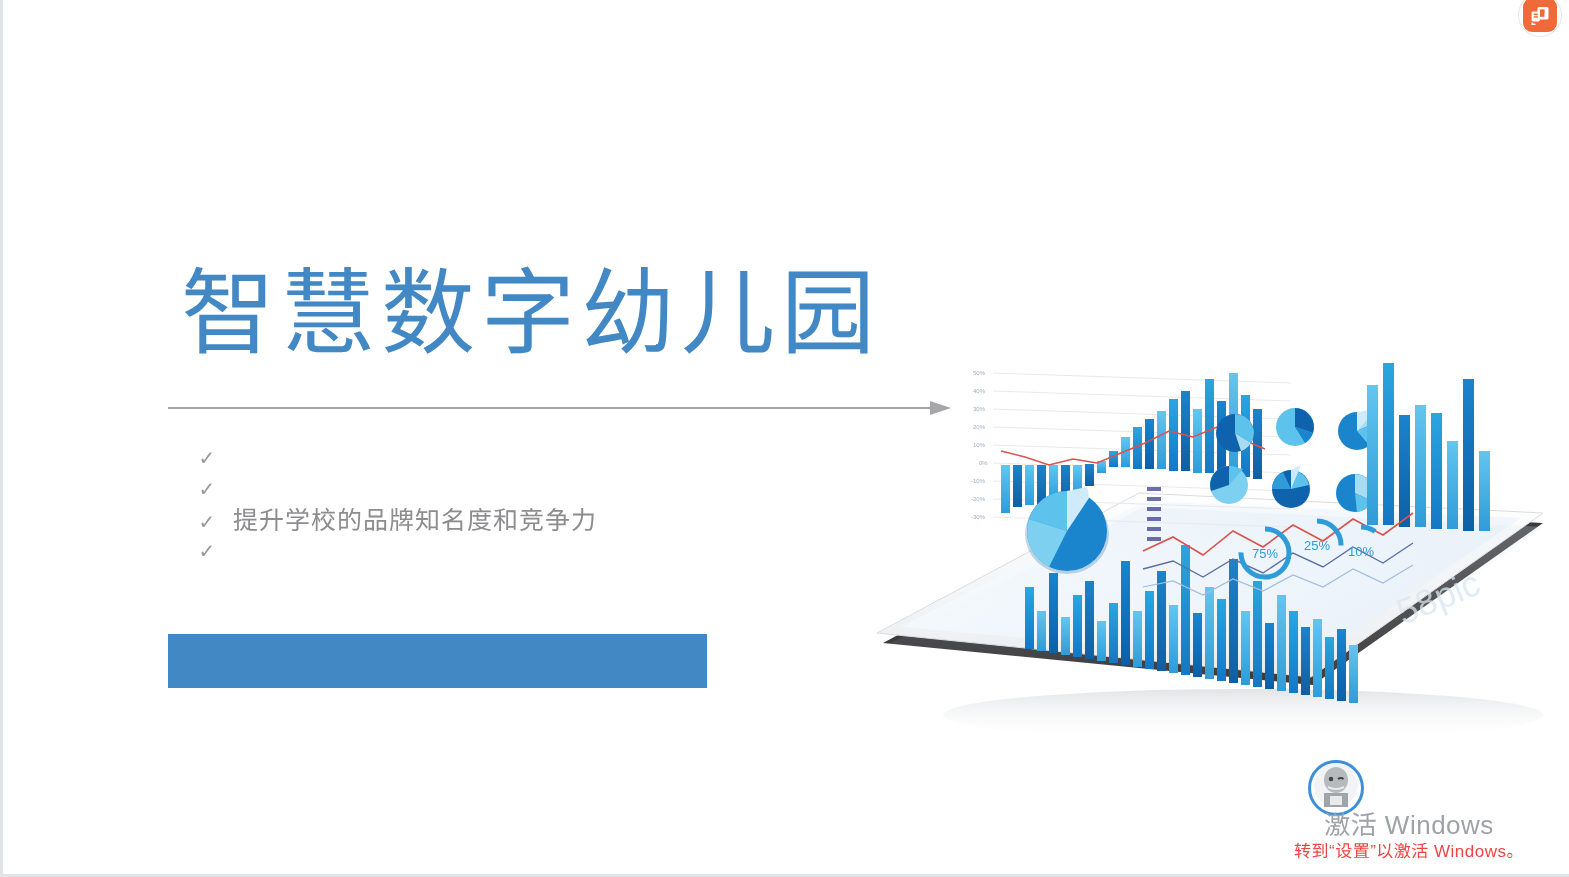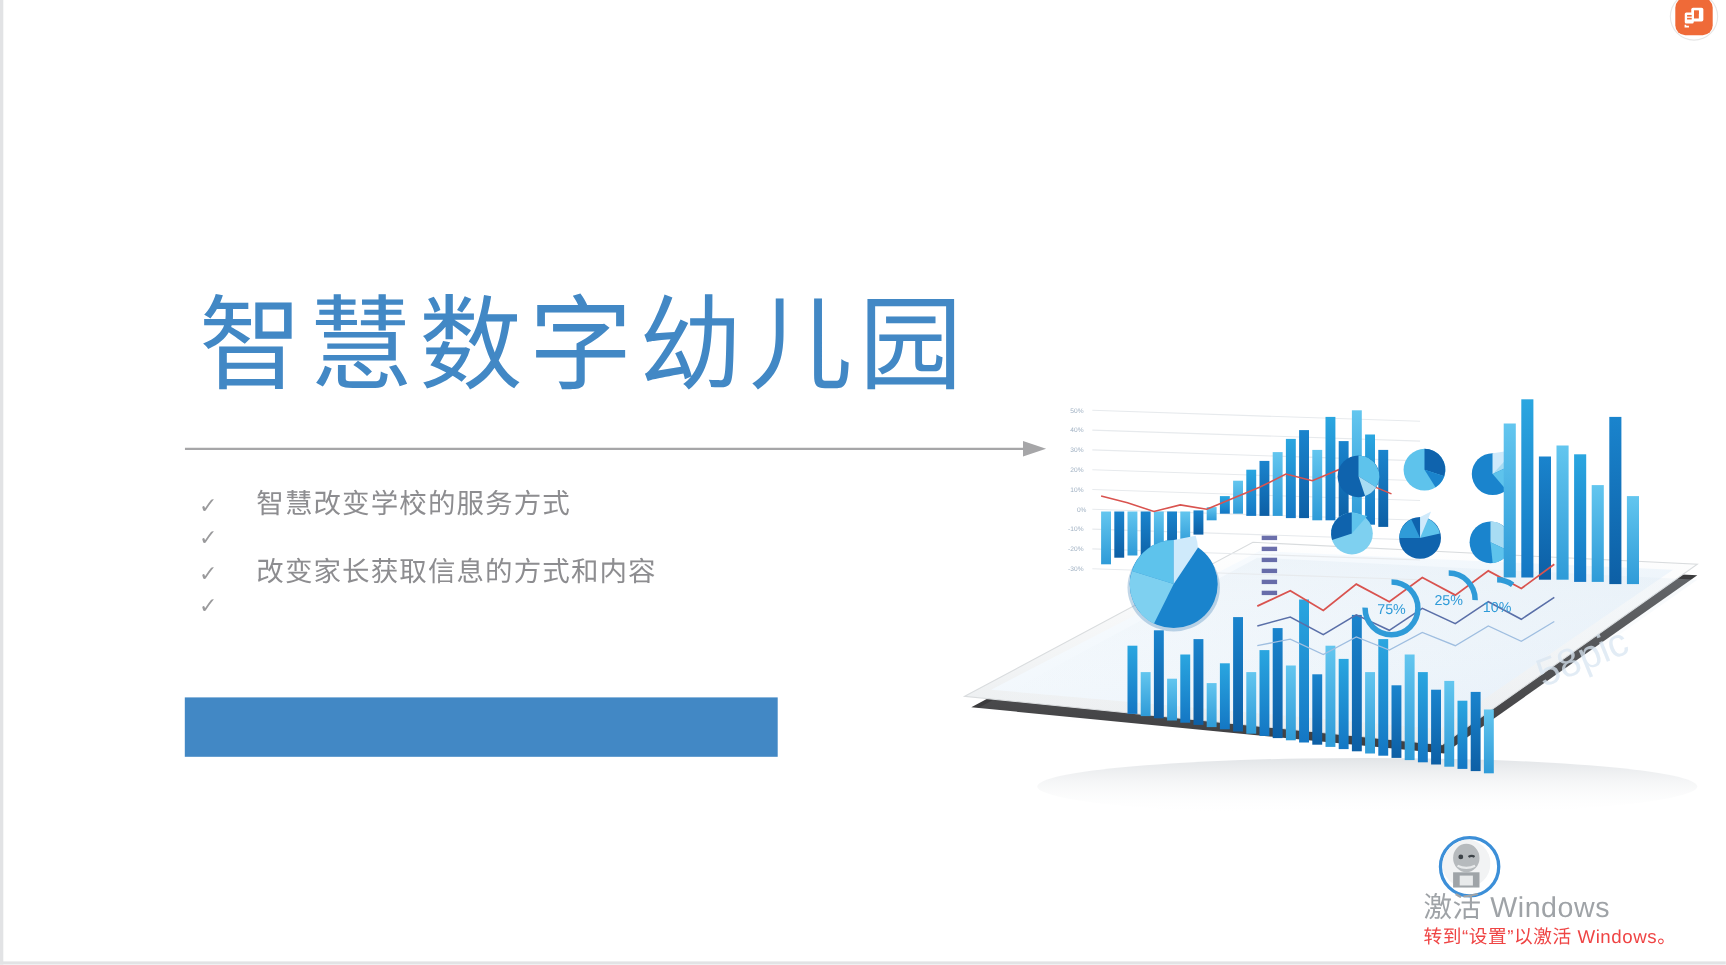--- a/index.html
+++ b/index.html
@@ -14,20 +14,21 @@
 
   .slide-canvas {
     position: relative;
     width: 1569px;
     height: 877px;
     background: #ffffff;
     overflow: hidden;
     border-left: 3px solid #e2e3e5;
     border-bottom: 3px solid #e2e3e5;
     box-sizing: border-box;
+    text-align: center;
   }
 
   
   .app-badge {
     position: absolute;
     top: -6px;
     right: 8px;
     width: 42px;
     height: 42px;
     border-radius: 50%;
@@ -173,30 +174,29 @@
     <svg width="785" height="20" viewBox="0 0 785 20" aria-hidden="true">
       <line x1="0" y1="10" x2="765" y2="10" stroke="#a6a6a8" stroke-width="2"></line>
       <polygon points="762,3 783,10 762,17" fill="#a6a6a8"></polygon>
     </svg>
   </div>
 
   <div class="bullet-list">
 
     <div class="bullet-row">
       <span class="bullet-check">✓</span>
-      <span class="bullet-text">智慧改变学校的服务方式</span>
     </div>
 
     <div class="bullet-row">
       <span class="bullet-check">✓</span>
     </div>
 
     <div class="bullet-row">
       <span class="bullet-check">✓</span>
-      <span class="bullet-text">改变家长获取信息的方式和内容</span>
+      <span class="bullet-text">提升学校的品牌知名度和竞争力</span>
     </div>
 
     <div class="bullet-row">
       <span class="bullet-check">✓</span>
     </div>
 
   </div>
 
   <div class="subtitle-bar"></div>
 

